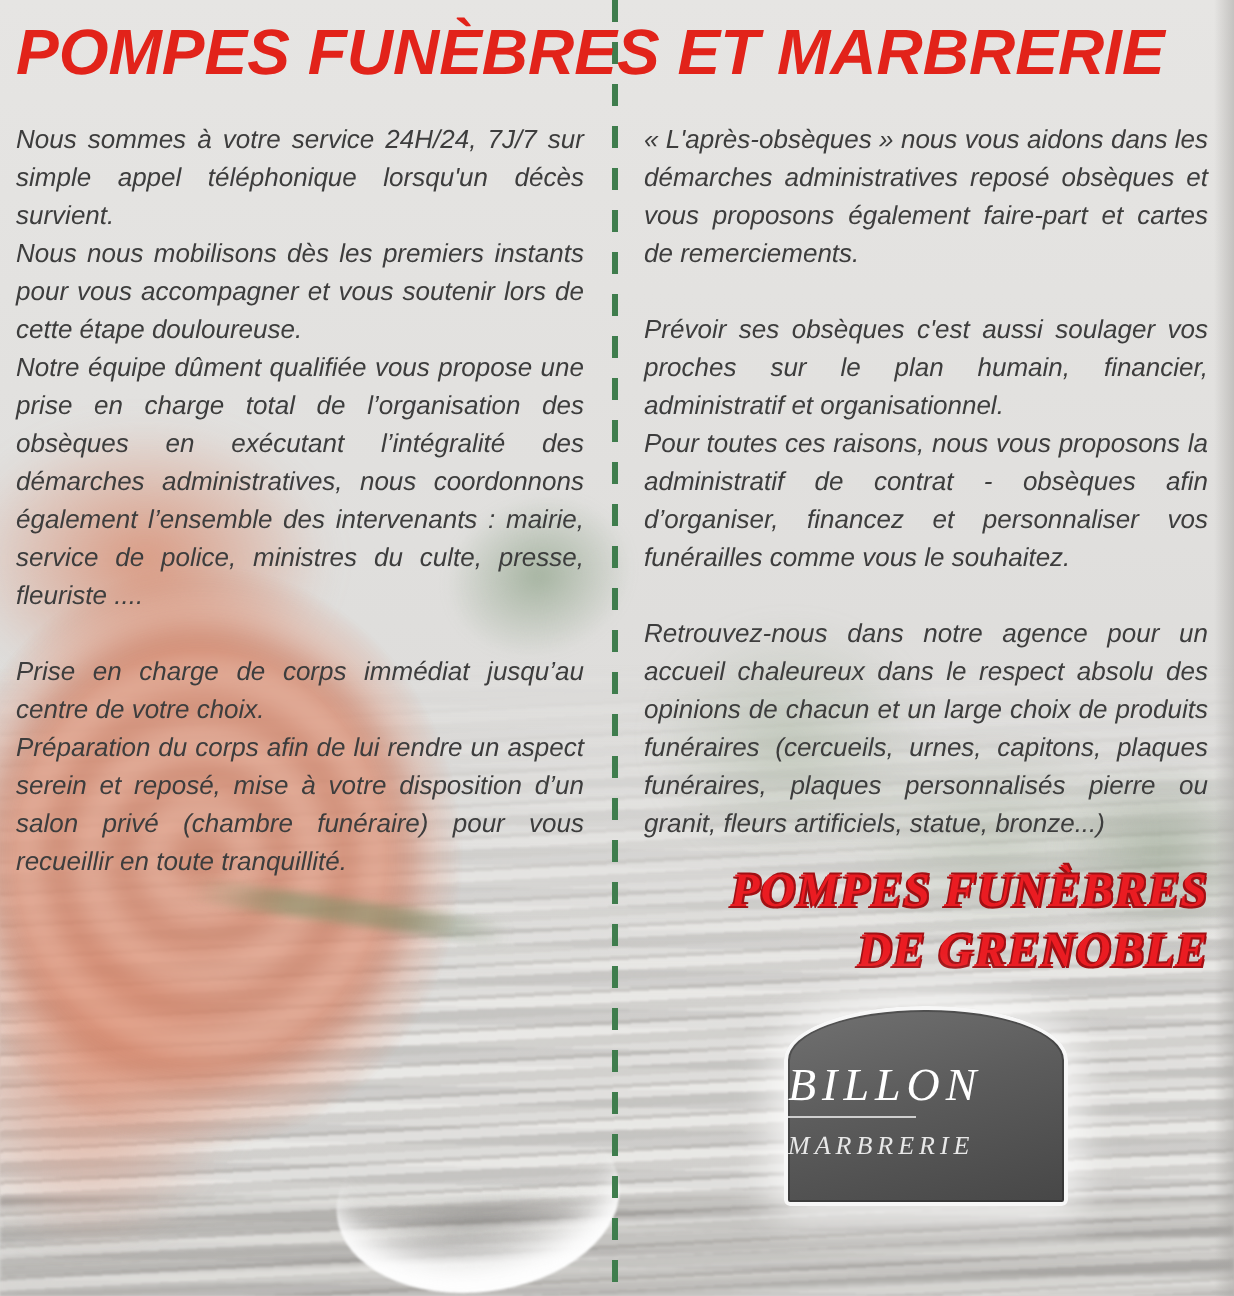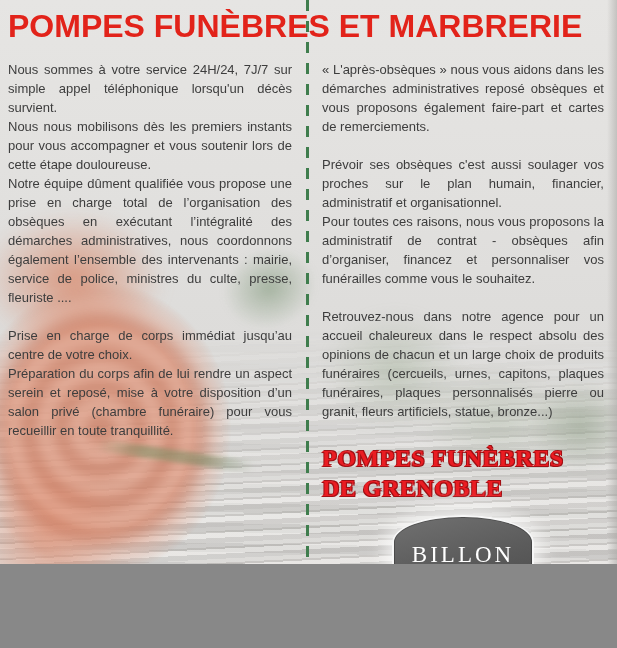--- a/index.html
+++ b/index.html
@@ -1,19 +1,20 @@
 <!DOCTYPE html>
 <html><head>
 <meta charset="utf-8">
 <style>
   html,body{margin:0;padding:0;background:#888;}
   .page{
-    position:relative; width:617px; height:564px; overflow:hidden;
+    position:relative; width:617px; height:648px; overflow:hidden;
     background:linear-gradient(180deg,#e6e5e3 0%,#e2e1df 30%,#dddcda 60%,#d8d7d5 100%);
     font-family:"Liberation Sans",sans-serif;
+    font-style:italic;
   }
   
   .bg{position:absolute;pointer-events:none;}
   .wood{
     left:0; top:330px; width:617px; height:318px;
     background:
       repeating-linear-gradient(177deg, rgba(255,255,255,0) 0 4px, rgba(150,147,143,.28) 4px 6px, rgba(246,245,243,.45) 6px 11px, rgba(165,162,158,.20) 11px 16px),
       repeating-linear-gradient(181deg, rgba(140,138,134,.14) 0 9px, rgba(232,230,228,.28) 9px 20px);
     -webkit-mask-image:linear-gradient(to bottom,transparent 0,rgba(0,0,0,.55) 30%,#000 55%);
     mask-image:linear-gradient(to bottom,transparent 0,rgba(0,0,0,.55) 30%,#000 55%);
@@ -93,33 +94,33 @@
     position:absolute; top:60px; z-index:3;
     color:#3d3d3d; font-size:13px; line-height:19px;
     text-align:justify;
   }
   .col-left{ left:8px;  width:284px; }
   .col-right{ left:322px; width:282px; }
   .col p{ margin:0; }
   .col p.gap{ margin-top:19px; }
   
   .brand{
-    margin-top:22px; text-align:left;
+    margin-top:10px; text-align:right;
     font-family:"Liberation Serif",serif; font-weight:bold;
     font-size:24px; line-height:30px; letter-spacing:.5px;
     color:#ea1c22;
     text-shadow:1px 1px 0 #a01014, -1px 1px 0 #a01014, 1px -1px 0 #a01014;
   }
   .tombstone{
     position:relative; margin:12px auto 0; width:138px; height:96px;
     background:linear-gradient(165deg,#717171 0%,#5c5c5c 45%,#474747 100%);
     border:2px solid #f7f7f7;
     border-radius:70px 70px 3px 3px / 27px 27px 3px 3px;
     box-shadow:0 0 20px 6px rgba(255,255,255,.75), inset 0 0 0 1px rgba(0,0,0,.25);
-    display:flex; flex-direction:column; align-items:center; justify-content:center;
+    display:flex; flex-direction:column; justify-content:center;
   }
   .tombstone .name{
     font-family:"Liberation Serif",serif; color:#ffffff;
     font-size:23px; letter-spacing:3px; margin-top:8px;
   }
   .tombstone .rule{ width:64px; height:1px; background:#cfcfcf; margin:6px 0 4px; }
   .tombstone .sub{
     color:#e8e8e8; font-size:13px; letter-spacing:2.5px;
     font-family:"Liberation Serif",serif;
   }

